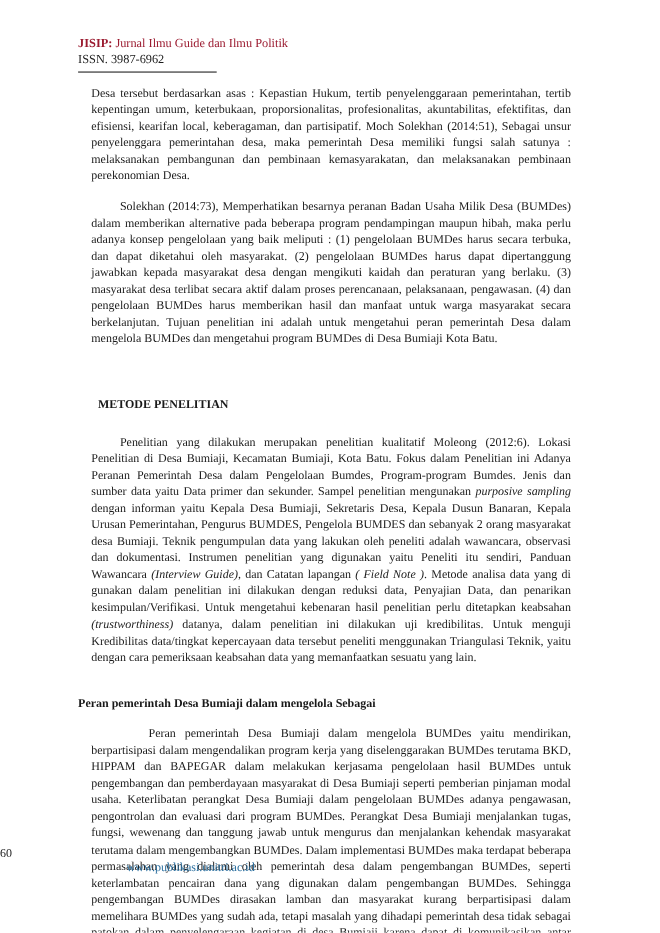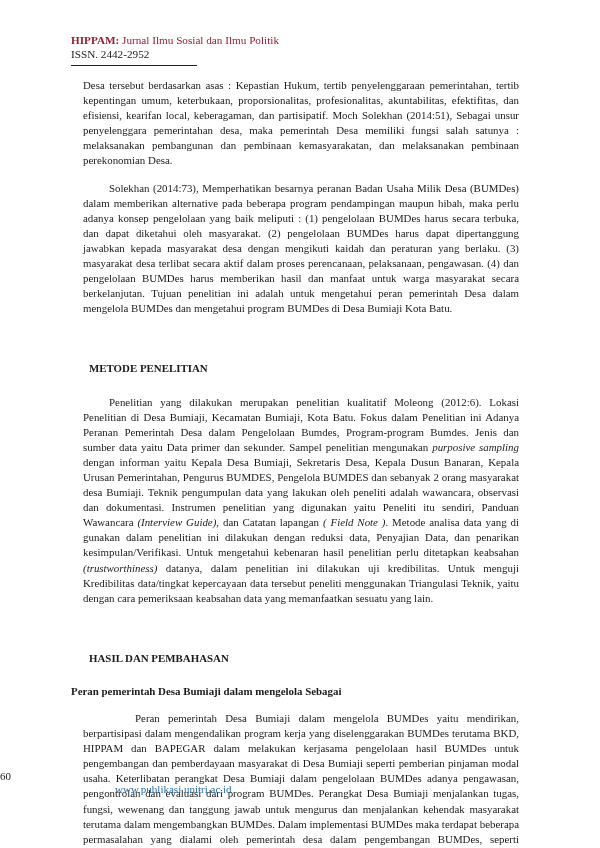--- a/index.html
+++ b/index.html
@@ -88,37 +88,36 @@
       margin-left: 44px;
     }
   </style>
 </head>
 <body>
 
 <div class="page">
 
   <div class="journal-header">
     <div class="journal-title-line">
-      <span class="abbr">HIPPAM:</span><span class="name"> Jurnal Ilmu Sosial dan Ilmu Politik</span>
+      <span class="abbr">JISIP:</span><span class="name"> Jurnal Ilmu Guide dan Ilmu Politik</span>
     </div>
-    <div>ISSN. 2442-2952</div>
+    <div>ISSN. 3987-6962</div>
     <div class="header-rule"></div>
   </div>
 
   <div class="body-text">
     <p class="para">Desa tersebut berdasarkan asas : Kepastian Hukum, tertib penyelenggaraan pemerintahan, tertib kepentingan umum, keterbukaan, proporsionalitas, profesionalitas, akuntabilitas, efektifitas, dan efisiensi, kearifan local, keberagaman, dan partisipatif. Moch Solekhan (2014:51), Sebagai unsur penyelenggara pemerintahan desa, maka pemerintah Desa memiliki fungsi salah satunya : melaksanakan pembangunan dan pembinaan kemasyarakatan, dan melaksanakan pembinaan perekonomian Desa.</p>
     <p class="para indent">Solekhan (2014:73), Memperhatikan besarnya peranan Badan Usaha Milik Desa (BUMDes) dalam memberikan alternative pada beberapa program pendampingan maupun hibah, maka perlu adanya konsep pengelolaan yang baik meliputi : (1) pengelolaan BUMDes harus secara terbuka, dan dapat diketahui oleh masyarakat. (2) pengelolaan BUMDes harus dapat dipertanggung jawabkan kepada masyarakat desa dengan mengikuti kaidah dan peraturan yang berlaku. (3) masyarakat desa terlibat secara aktif dalam proses perencanaan, pelaksanaan, pengawasan. (4) dan pengelolaan BUMDes harus memberikan hasil dan manfaat untuk warga masyarakat secara berkelanjutan. Tujuan penelitian ini adalah untuk mengetahui peran pemerintah Desa dalam mengelola BUMDes dan mengetahui program BUMDes di Desa Bumiaji Kota Batu.</p>
 
     <div class="gap"></div>
 
     <h2 class="section-heading">METODE PENELITIAN</h2>
     <p class="para indent"><span>Penelitian yang dilakukan merupakan penelitian kualitatif Moleong (2012:6). Lokasi Penelitian di Desa Bumiaji, Kecamatan Bumiaji, Kota Batu. Fokus dalam Penelitian ini Adanya Peranan Pemerintah Desa dalam Pengelolaan Bumdes, Program-program Bumdes. Jenis dan sumber data yaitu Data primer dan sekunder. Sampel penelitian mengunakan </span><em>purposive sampling</em><span> dengan informan yaitu Kepala Desa Bumiaji, Sekretaris Desa, Kepala Dusun Banaran, Kepala Urusan Pemerintahan, Pengurus BUMDES, Pengelola BUMDES dan sebanyak 2 orang masyarakat desa Bumiaji. Teknik pengumpulan data yang lakukan oleh peneliti adalah wawancara, observasi dan dokumentasi. Instrumen penelitian yang digunakan yaitu Peneliti itu sendiri, Panduan Wawancara </span><em>(Interview Guide)</em><span>, dan Catatan lapangan </span><em>( Field Note )</em><span>. Metode analisa data yang di gunakan dalam penelitian ini dilakukan dengan reduksi data, Penyajian Data, dan penarikan kesimpulan/Verifikasi. Untuk mengetahui kebenaran hasil penelitian perlu ditetapkan keabsahan </span><em>(trustworthiness)</em><span> datanya, dalam penelitian ini dilakukan uji kredibilitas. Untuk menguji Kredibilitas data/tingkat kepercayaan data tersebut peneliti menggunakan Triangulasi Teknik, yaitu  dengan cara pemeriksaan keabsahan data yang memanfaatkan sesuatu yang lain.</span></p>
 
     <div class="gap"></div>
 
-    <h2 class="section-heading">HASIL DAN PEMBAHASAN</h2>
     <h3 class="subsection-heading">Peran pemerintah Desa Bumiaji dalam mengelola Sebagai</h3>
     <p class="para indent-wide">Peran pemerintah Desa Bumiaji dalam mengelola BUMDes yaitu mendirikan, berpartisipasi dalam mengendalikan program kerja yang diselenggarakan BUMDes terutama BKD, HIPPAM dan BAPEGAR dalam melakukan kerjasama pengelolaan hasil BUMDes untuk pengembangan dan pemberdayaan masyarakat di Desa Bumiaji seperti pemberian pinjaman modal usaha. Keterlibatan perangkat Desa Bumiaji dalam pengelolaan BUMDes adanya pengawasan, pengontrolan dan evaluasi dari program BUMDes. Perangkat Desa Bumiaji menjalankan tugas, fungsi, wewenang dan tanggung jawab untuk mengurus dan menjalankan kehendak masyarakat terutama dalam mengembangkan BUMDes. Dalam implementasi BUMDes maka terdapat beberapa permasalahan yang dialami oleh pemerintah desa dalam pengembangan BUMDes, seperti keterlambatan pencairan dana yang digunakan dalam pengembangan BUMDes. Sehingga pengembangan BUMDes dirasakan lamban dan masyarakat kurang berpartisipasi dalam memelihara BUMDes yang sudah ada, tetapi masalah yang dihadapi pemerintah desa tidak sebagai patokan dalam penyelengaraan kegiatan di desa Bumiaji karena dapat di komunikasikan antar pemerintah Desa dan Bumdes, karena BUMDes bertujuan</p>
   </div>
 </div>
 
 <div class="page-number">60</div>
 <div class="footer-url">www.publikasi.unitri.ac.id</div>
 
 </body></html>

